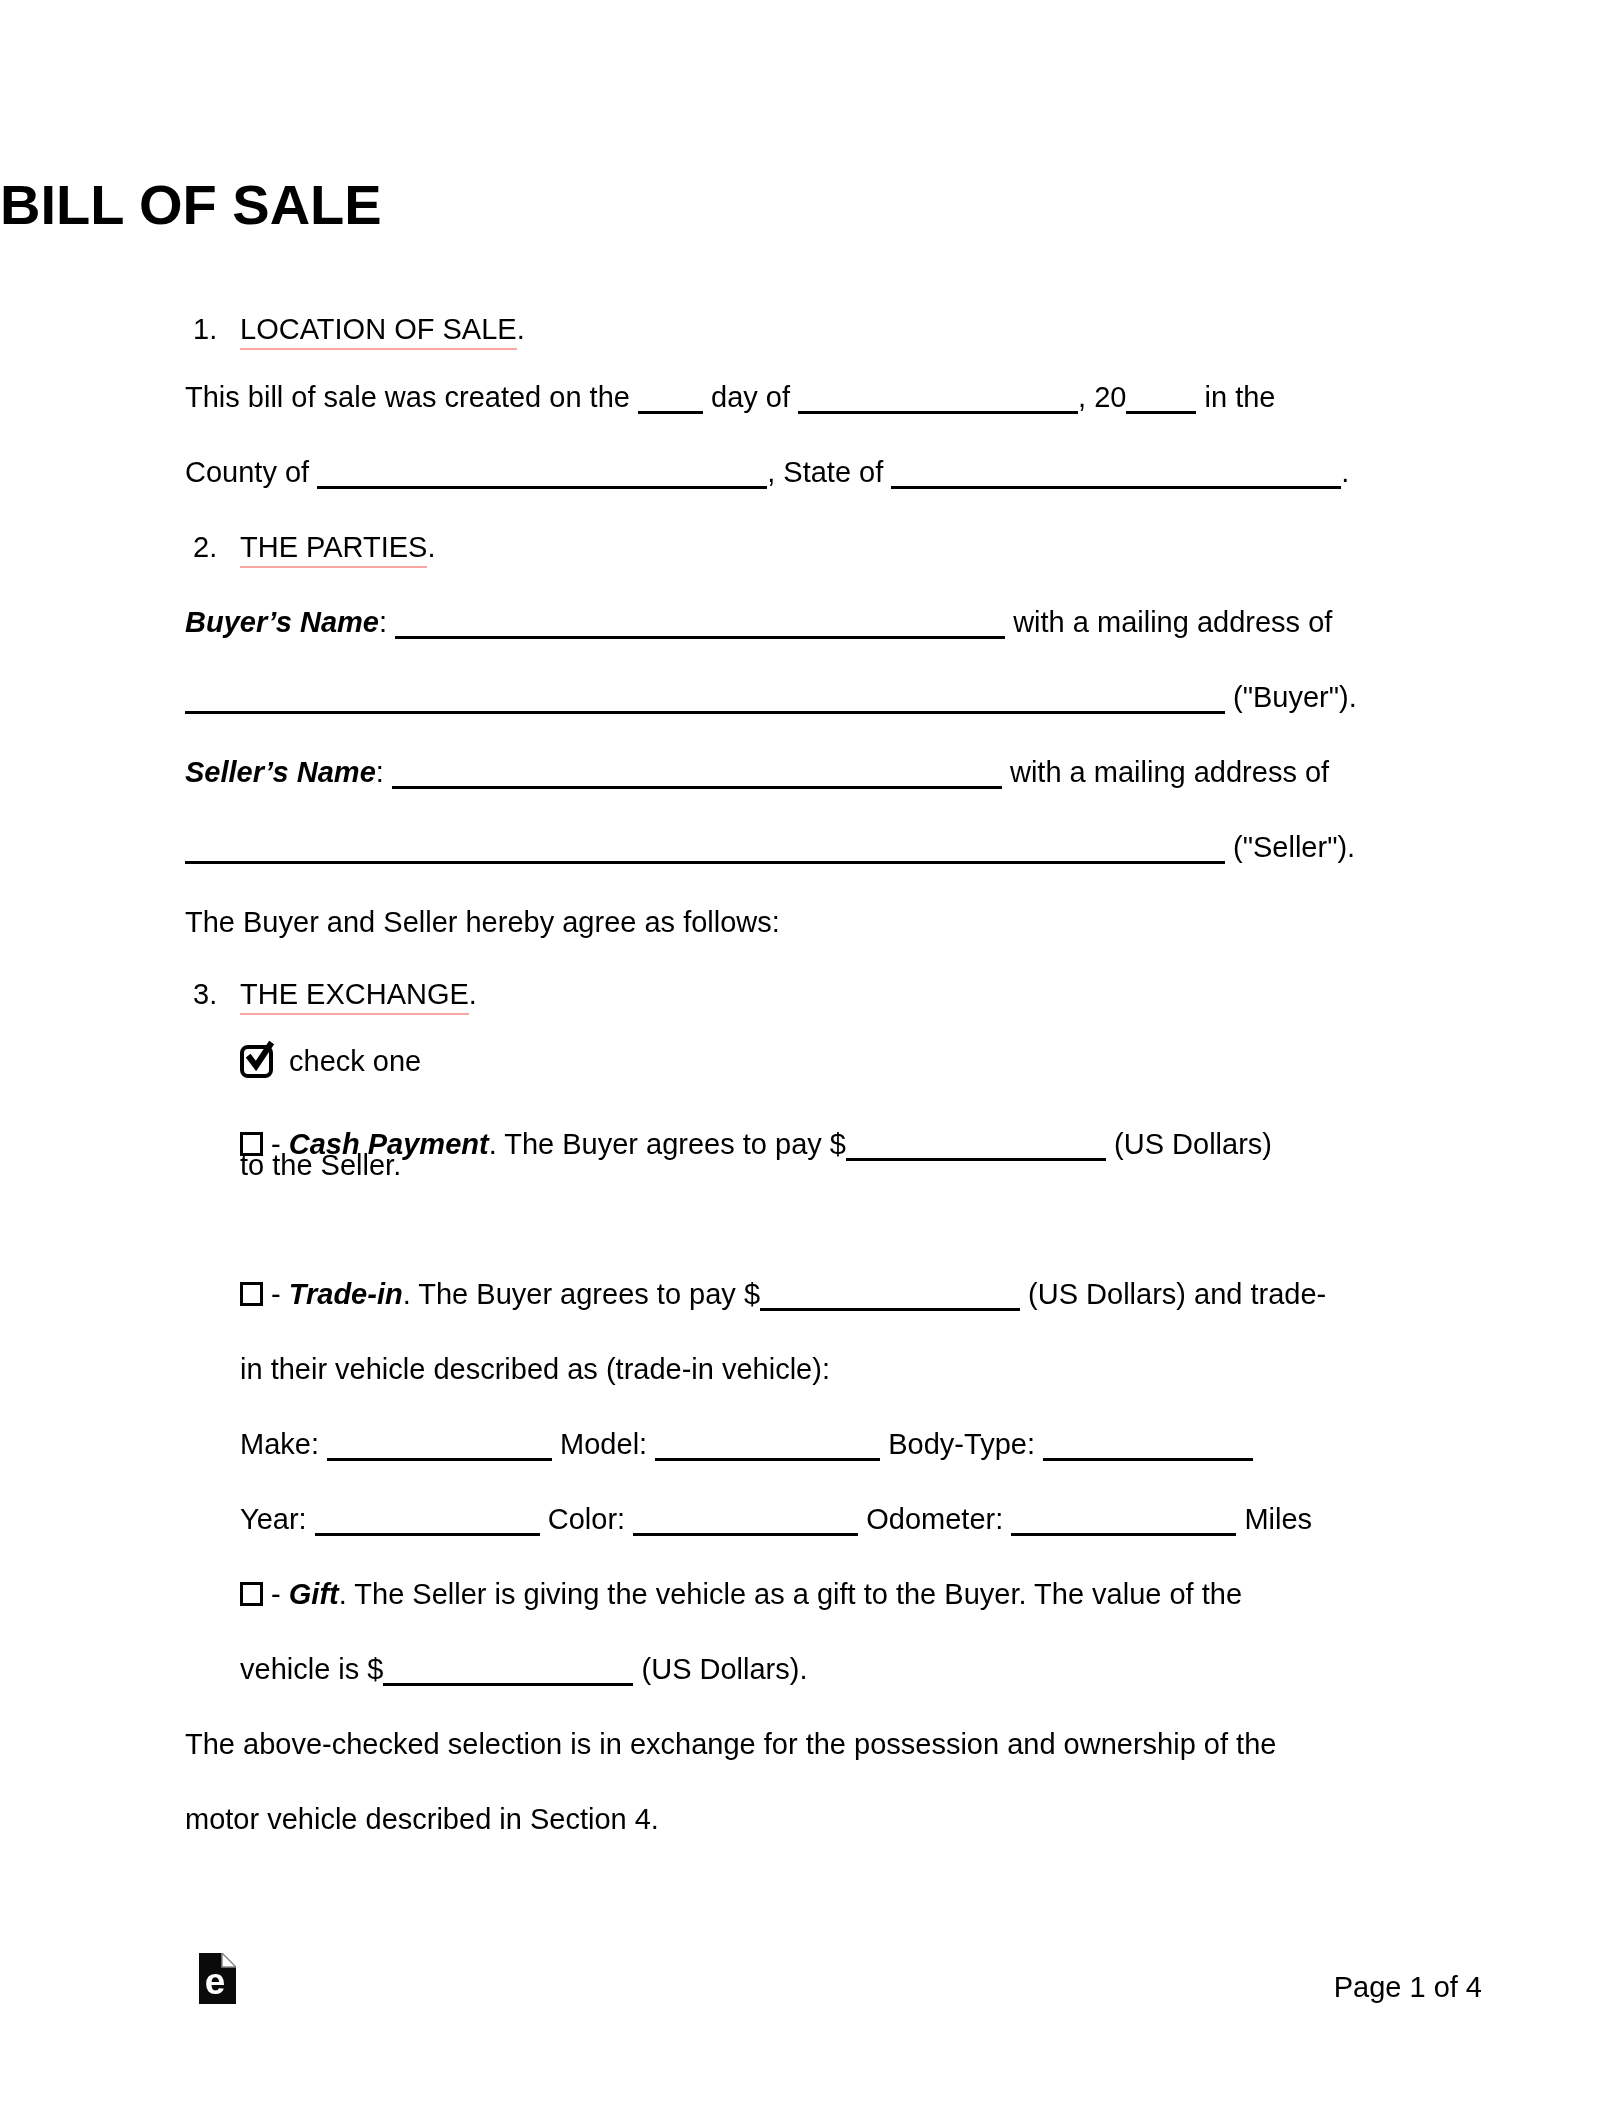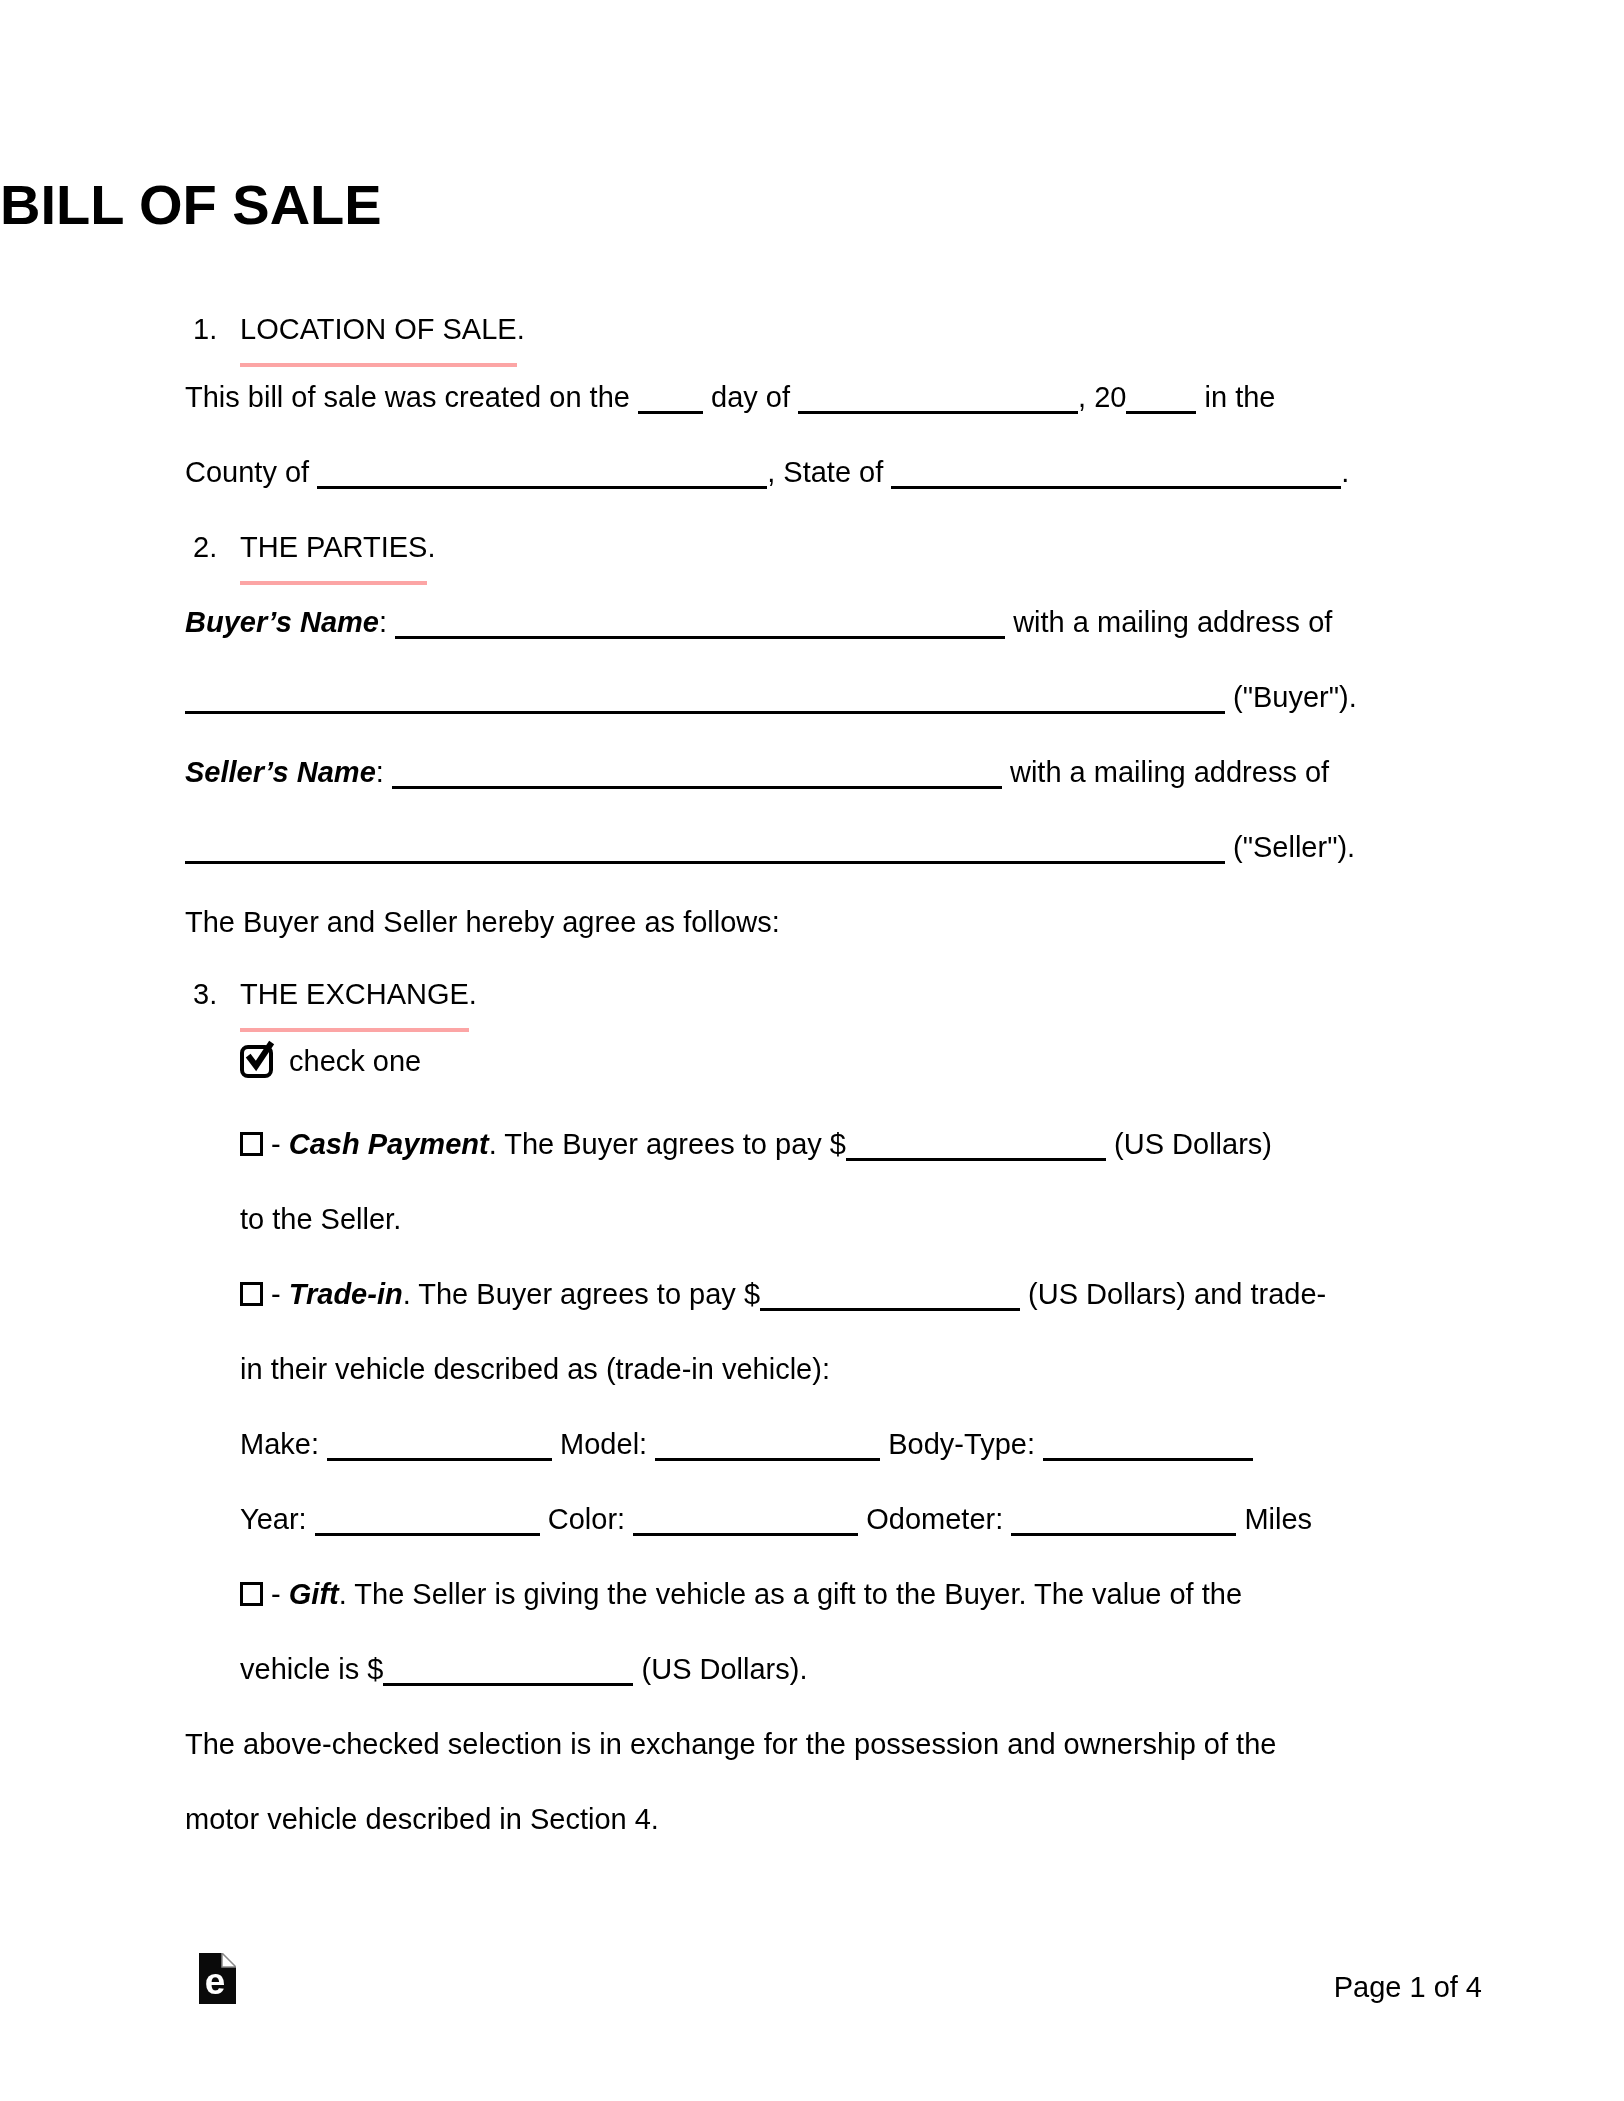--- a/index.html
+++ b/index.html
@@ -15,21 +15,21 @@
     text-align:left;font-size:56px;font-weight:bold;margin:0;
     white-space:nowrap;
   }
   .line{
     position:absolute;left:185px;
     font-size:29px;line-height:36px;white-space:nowrap;
   }
   .line.indent{left:240px;}
   .num{display:inline-block;width:47px;padding-left:8px;box-sizing:content-box;}
   .b{font-weight:bold;font-style:italic;}
-  .u{border-bottom:4px solid #fca5a5;padding-bottom:18px;}
+  .u{border-bottom:2px solid #fca5a5;padding-bottom:3px;}
   .blank{
     display:inline-block;height:30px;vertical-align:-7px;
     border-bottom:3px solid #000;
   }
   .cb{
     display:inline-block;width:17px;height:18px;
     border:3px solid #000;vertical-align:-2px;
   }
   .cbc{
     display:inline-block;width:25px;height:25px;position:relative;
@@ -57,21 +57,21 @@
   <div class="line" style="top:604px"><span class="b">Buyer’s Name</span><span>: </span><span class="blank" style="width: 610px;"></span><span> with a mailing address of</span></div>
   <div class="line" style="top:679px"><span class="blank" style="width: 1040px;"></span><span> ("Buyer").</span></div>
   <div class="line" style="top:754px"><span class="b">Seller’s Name</span><span>: </span><span class="blank" style="width: 610px;"></span><span> with a mailing address of</span></div>
   <div class="line" style="top:829px"><span class="blank" style="width: 1040px;"></span><span> ("Seller").</span></div>
   <div class="line" style="top:904px"><span>The Buyer and Seller hereby agree as follows:</span></div>
   <div class="line" style="top:976px"><span class="num">3.</span><span class="u">THE EXCHANGE</span><span>.</span></div>
   <div class="line indent" style="top:1043px"><span class="cbc"><svg width="31" height="31" viewBox="0 0 31 31" xmlns="http://www.w3.org/2000/svg">
           <path d="M6 16 L12 24 L26 3" fill="none" stroke="#000" stroke-width="6" stroke-linecap="square"></path>
         </svg></span><span>check one</span></div>
   <div class="line indent" style="top:1126px"><span class="cb"></span><span> - </span><span class="b">Cash Payment</span><span>. The Buyer agrees to pay $</span><span class="blank" style="width: 260px;"></span><span> (US Dollars)</span></div>
-  <div class="line indent" style="top:1201px"><span>to the Seller.</span></div>
+  <div class="line indent" style="top:1147px"><span>to the Seller.</span></div>
   <div class="line indent" style="top:1276px"><span class="cb"></span><span> - </span><span class="b">Trade-in</span><span>. The Buyer agrees to pay $</span><span class="blank" style="width: 260px;"></span><span> (US Dollars) and trade-</span></div>
   <div class="line indent" style="top:1351px"><span>in their vehicle described as (trade-in vehicle):</span></div>
   <div class="line indent" style="top:1426px"><span>Make: </span><span class="blank" style="width: 225px;"></span><span> Model: </span><span class="blank" style="width: 225px;"></span><span> Body-Type: </span><span class="blank" style="width: 210px;"></span></div>
   <div class="line indent" style="top:1501px"><span>Year: </span><span class="blank" style="width: 225px;"></span><span> Color: </span><span class="blank" style="width: 225px;"></span><span> Odometer: </span><span class="blank" style="width: 225px;"></span><span> Miles</span></div>
   <div class="line indent" style="top:1576px"><span class="cb"></span><span> - </span><span class="b">Gift</span><span>. The Seller is giving the vehicle as a gift to the Buyer. The value of the</span></div>
   <div class="line indent" style="top:1651px"><span>vehicle is $</span><span class="blank" style="width: 250px;"></span><span> (US Dollars).</span></div>
   <div class="line" style="top:1726px"><span>The above-checked selection is in exchange for the possession and ownership of the</span></div>
   <div class="line" style="top:1801px"><span>motor vehicle described in Section 4.</span></div>
 
   <div class="footer-logo">

